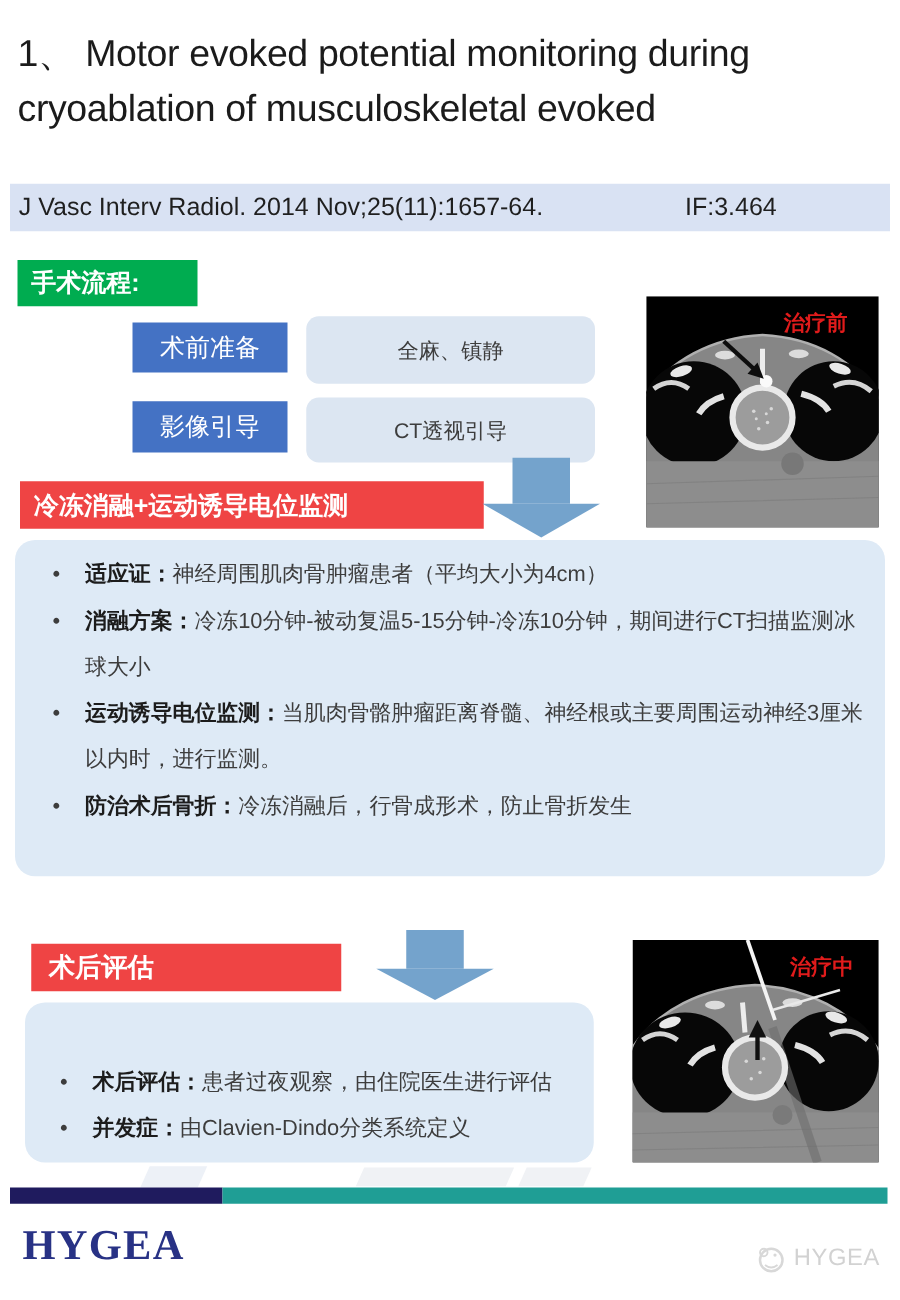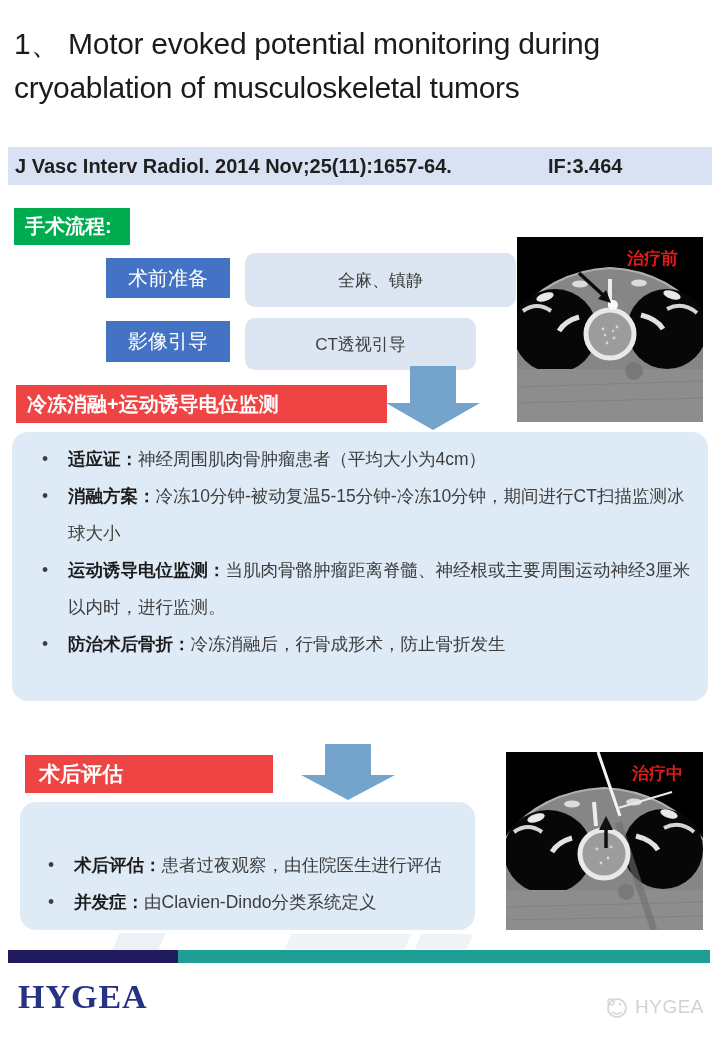--- a/index.html
+++ b/index.html
@@ -4,36 +4,36 @@
 <style>
   * { margin:0; padding:0; box-sizing:border-box; }
   body { background:#ffffff; font-family:"Liberation Sans", sans-serif; }
   .slide { position:relative; width:720px; height:1040px; background:#ffffff; overflow:hidden; }
 
   .title { position:absolute; left:14px; top:22px; width:692px;
            font-size:30px; line-height:44px; color:#1b1b1b; letter-spacing:-0.3px; }
 
   .citation-bar { position:absolute; left:8px; top:147px; width:704px; height:38px;
                   background:#d9e2f3; display:flex; align-items:center;
-                  font-size:20px; font-weight:700; color:#1f1f1f; }
+                  font-size:20px; font-weight:400; color:#1f1f1f; }
   .citation-bar .journal { margin-left:7px; }
   .citation-bar .if { position:absolute; left:540px; }
 
-  .section-badge { position:absolute; left:14px; top:208px; width:116px; height:37px;
+  .section-badge { position:absolute; left:14px; top:208px; width:144px; height:37px;
                    background:#00ac50; color:#ffffff; font-weight:bold; font-size:20px;
                    display:flex; align-items:center; padding-left:11px; }
 
   .step-box { position:absolute; background:#4472c4; color:#ffffff; font-weight:normal;
               font-size:20px; display:flex; align-items:center; justify-content:center; }
   .step-pre  { left:106px; top:258px; width:124px; height:40px; }
   .step-img  { left:106px; top:321px; width:124px; height:41px; }
 
   .value-box { position:absolute; background:#dce6f2; border-radius:10px; color:#3d3d3d;
                font-size:17px; display:flex; align-items:center; justify-content:center; }
-  .value-anesthesia { left:245px; top:253px; width:271px; height:54px; }
+  .value-anesthesia { left:245px; top:253px; width:231px; height:54px; }
   .value-ct         { left:245px; top:318px; width:231px; height:52px; }
 
   .banner { position:absolute; background:#ef4444; color:#ffffff; font-weight:bold;
             display:flex; align-items:center; }
   .banner-cryo   { left:16px; top:385px; width:371px; height:38px; font-size:20px; padding-left:11px; }
   .banner-postop { left:25px; top:755px; width:248px; height:38px; font-size:21px; padding-left:14px; }
 
   .arrow-down { position:absolute; }
   .arrow-1 { left:384px; top:366px; }
   .arrow-2 { left:300px; top:744px; }
@@ -65,21 +65,21 @@
   .watermark { position:absolute; left:604px; top:994px; display:flex; align-items:center; gap:5px;
                color:#d2d2d2; font-size:19px; letter-spacing:0.5px; }
 </style>
 </head>
 <body>
 
 <div class="slide">
 
   <div class="title">
     <div>1、 Motor evoked potential monitoring during</div>
-    <div>cryoablation of musculoskeletal tumors</div>
+    <div>cryoablation of musculoskeletal evoked</div>
   </div>
 
   <div class="citation-bar">
     <span class="journal">J Vasc Interv Radiol. 2014 Nov;25(11):1657-64.</span>
     <span class="if">IF:3.464</span>
   </div>
 
   <div class="section-badge">手术流程:</div>
 
   <div class="step-box step-pre">术前准备</div>

